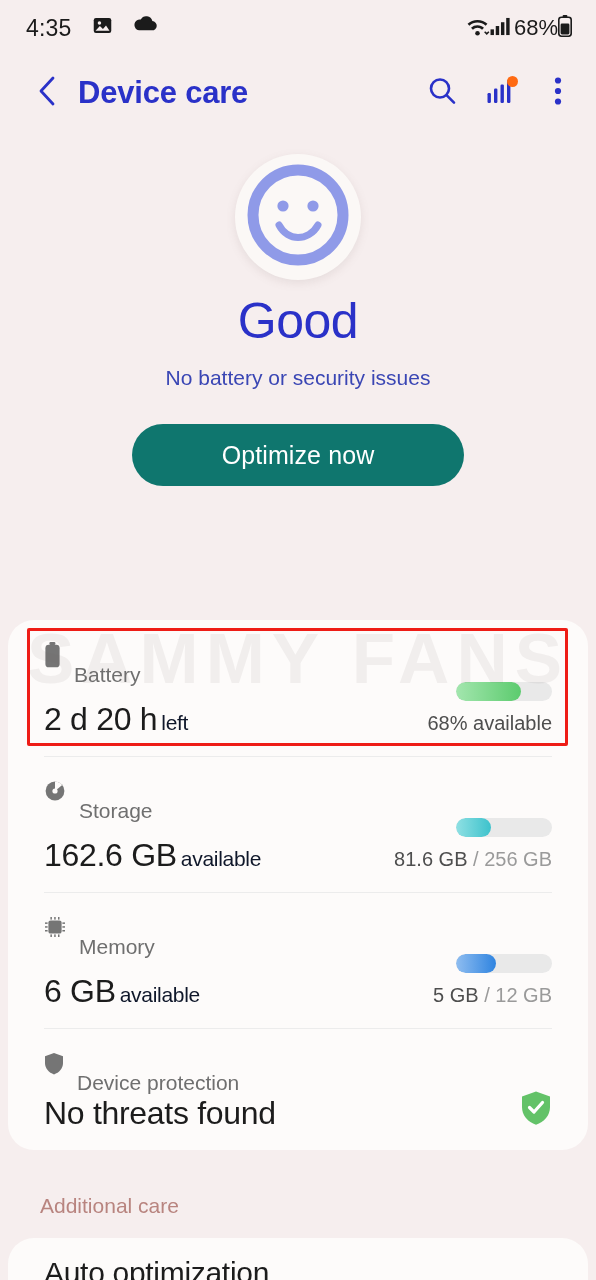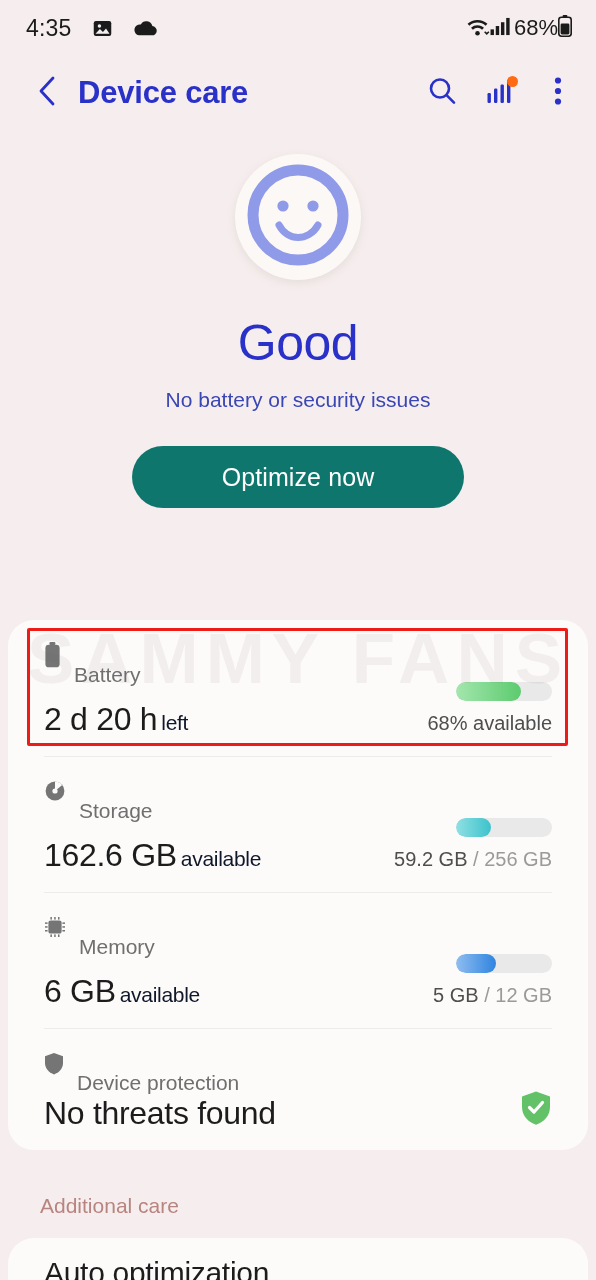--- a/index.html
+++ b/index.html
@@ -15,21 +15,21 @@
   }
 
   
   .statusbar {
     height: 56px;
     display: flex;
     align-items: center;
     justify-content: space-between;
     padding: 0 24px 0 26px;
   }
-  .sb-left { display: flex; align-items: center; gap: 20px; }
+  .sb-left { display: flex; align-items: flex-start; gap: 20px; }
   .sb-time {
     font-size: 23px;
     color: #1b1b1b;
     letter-spacing: 0.2px;
   }
   .sb-right { display: flex; align-items: center; }
   .sb-pct {
     font-size: 22px;
     color: #1b1b1b;
     margin-left: 3px;
@@ -76,21 +76,21 @@
     width: 126px; height: 126px;
     margin: 0 auto;
     border-radius: 50%;
     background: #fbf8f6;
     box-shadow: 0 3px 10px rgba(120,100,100,0.13);
     display: flex; align-items: center; justify-content: center;
   }
   .hero-title {
     font-size: 50px;
     color: #2a31c8;
-    margin-top: 34px;
+    margin-top: 12px;
     letter-spacing: -0.5px;
   }
   .hero-sub {
     font-size: 21px;
     color: #3a46b4;
     margin-top: 16px;
   }
   .optimize-btn {
     display: block;
     margin: 34px auto 0;
@@ -381,21 +381,21 @@
     </div>
     <div class="row-body">
       <div class="row-value">
         <span>162.6 GB</span><span class="suffix">available</span>
       </div>
       <div class="row-right">
         <div class="bar-track">
           <div class="bar-fill" id="bar1" style="width:36%;background:linear-gradient(90deg,#8fe0e3,#3dc2cc);"></div>
         </div>
         <div class="row-meta">
-          <span>59.2 GB</span><span class="dim"> / 256 GB</span>
+          <span>81.6 GB</span><span class="dim"> / 256 GB</span>
         </div>
       </div>
     </div>
   </div>
 
   <div class="row">
     <div class="row-head">
       <span>
         <svg width="22" height="22" viewBox="0 0 22 22">
             <rect x="4.4" y="4.4" width="13.2" height="13.2" rx="2.2" fill="#757575"></rect>

